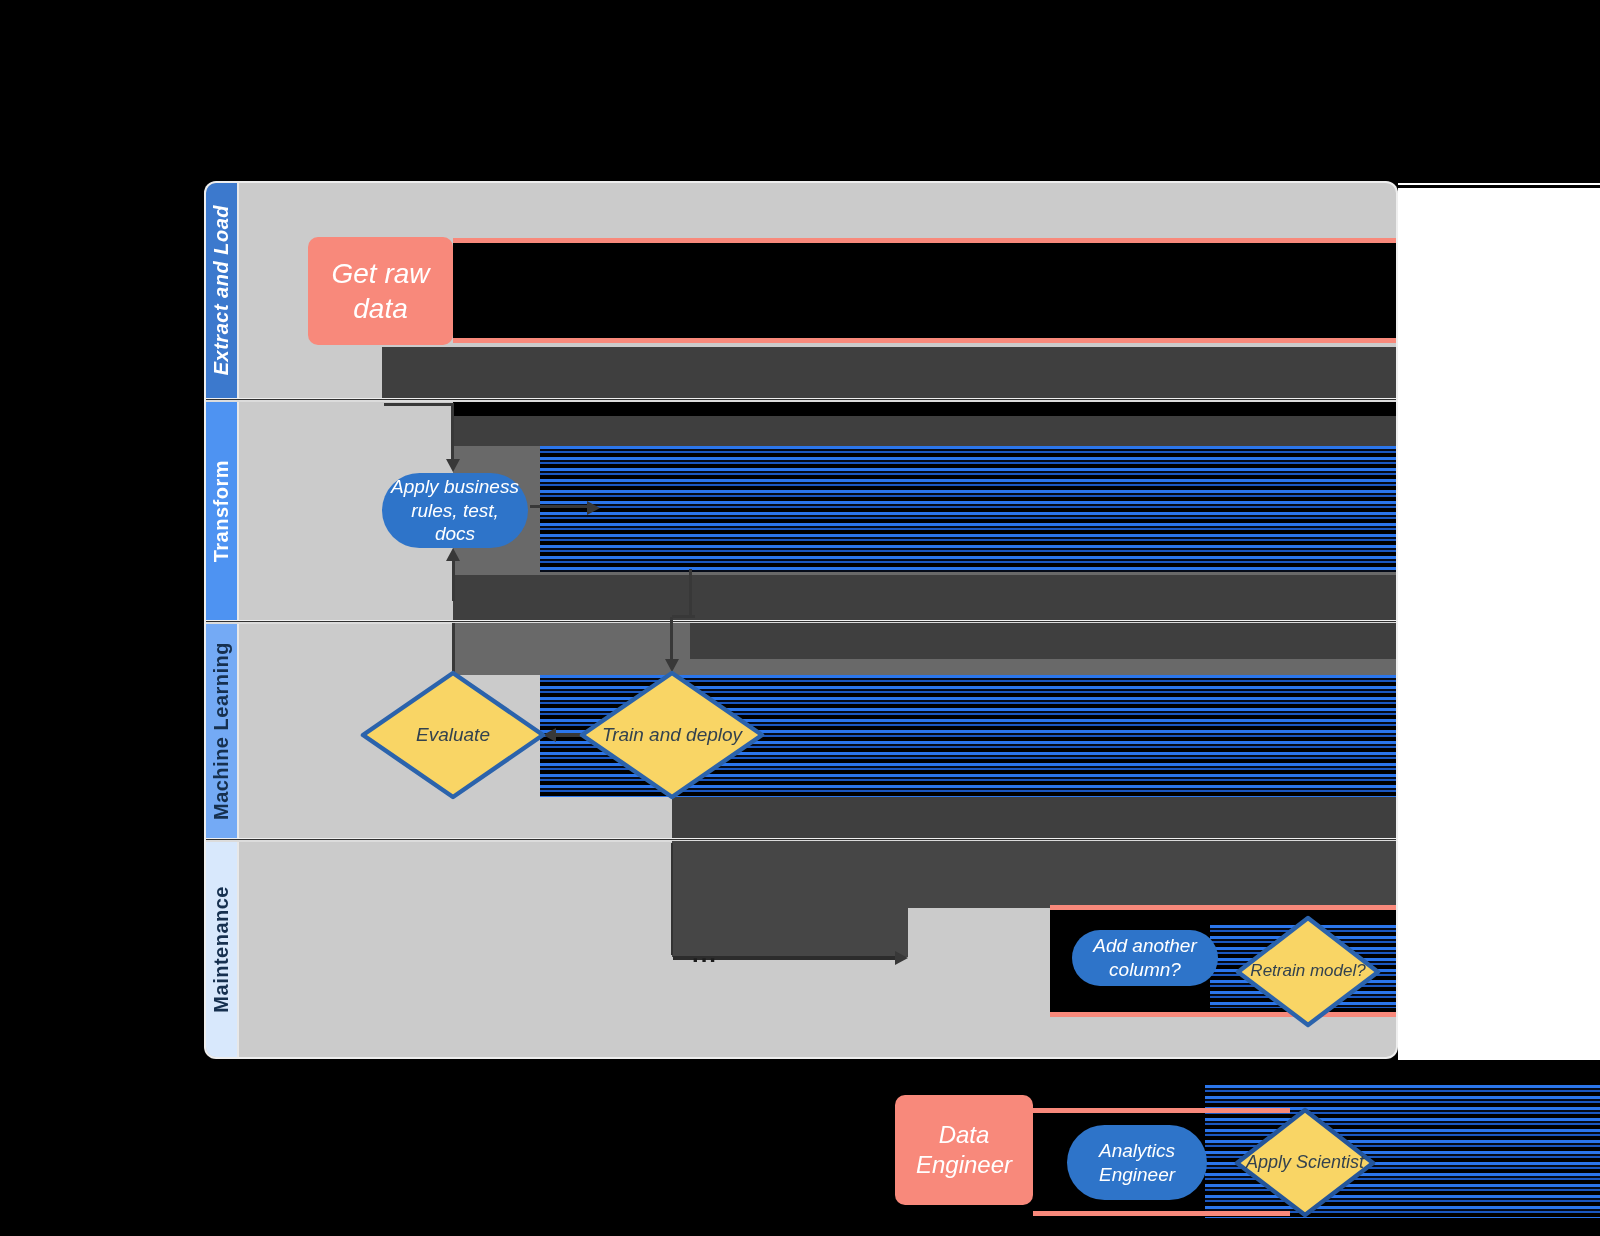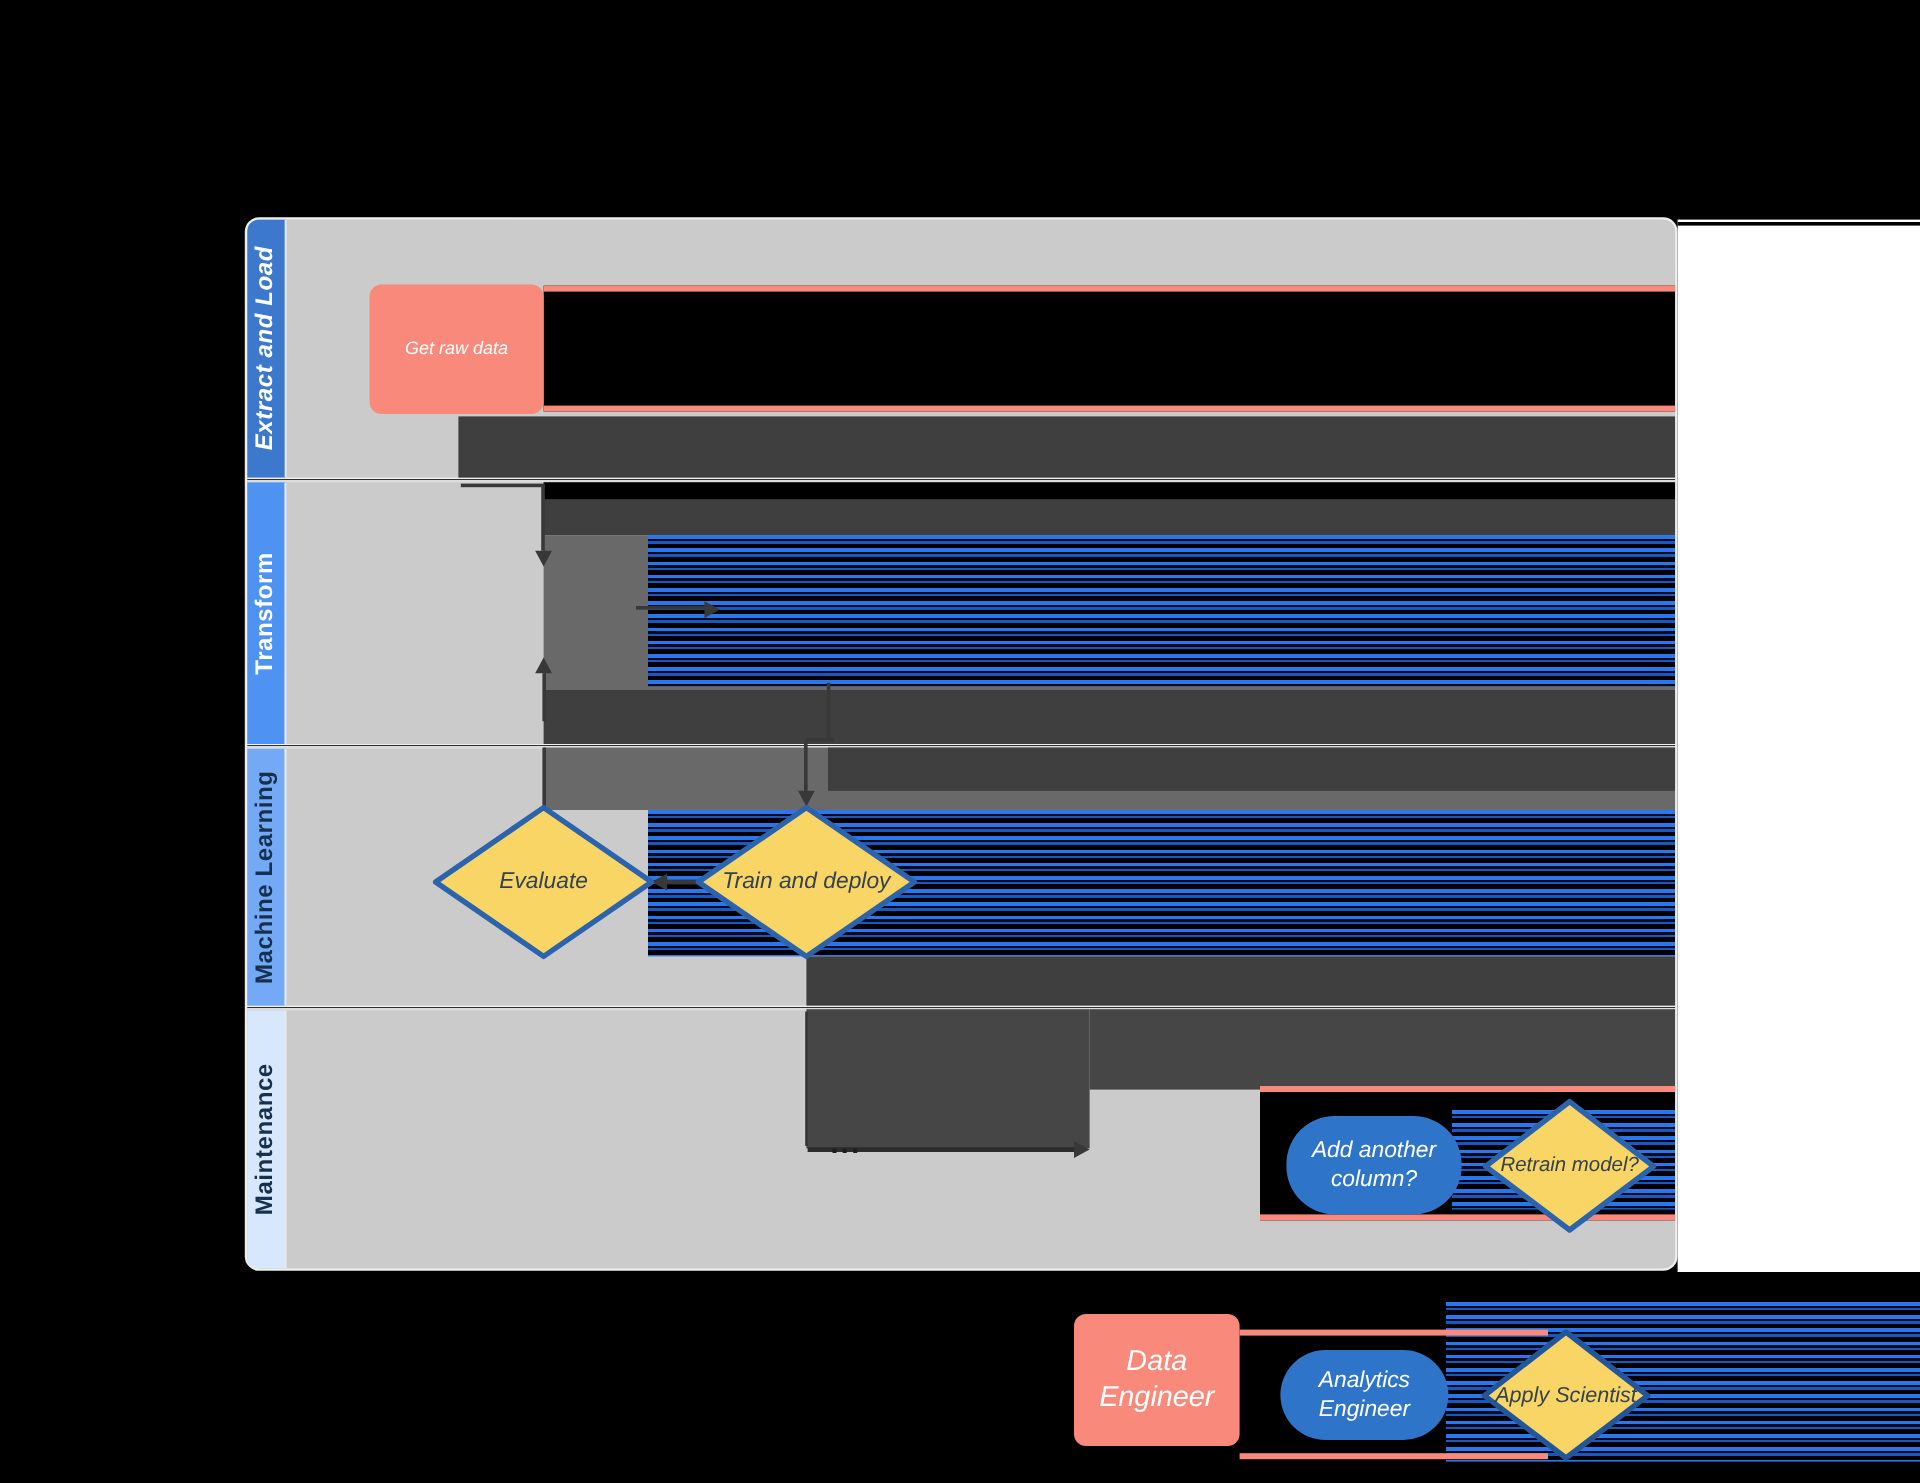--- a/index.html
+++ b/index.html
@@ -30,21 +30,21 @@
   .band-dark{background:var(--dark);}
   .band-dark2{background:var(--dark2);}
   .band-med{background:var(--medium);}
   .band-black{background:#000;}
   .salmon-edges{border-top:5px solid var(--salmon);border-bottom:5px solid var(--salmon);box-sizing:border-box;}
   .stripes{background:repeating-linear-gradient(180deg,
             var(--stripe_blue) 0 3px,#050b18 3px 5px,#1a57c0 5px 7px,#000 7px 11px);}
   
   .node{position:absolute;display:flex;align-items:center;justify-content:center;text-align:center;
         font-style:italic;box-sizing:border-box;z-index:6;}
-  .node-rect{background:var(--salmon);border-radius:10px;color:#fff;font-size:15px;line-height:1.25;}
+  .node-rect{background:var(--salmon);border-radius:10px;color:#fff;font-size:28px;line-height:1.25;}
   .node-stadium{background:var(--blue);border-radius:40px;color:#fff;font-size:19px;line-height:1.24;padding:0 8px;}
   .diamond{position:absolute;z-index:6;}
   .diamond svg{position:absolute;left:0;top:0;}
   .diamond .dlabel{position:absolute;inset:0;display:flex;align-items:center;justify-content:center;
         text-align:center;font-style:italic;color:#33424e;font-size:19px;line-height:1.2;padding:0 26px;}
   
   .conn{position:absolute;background:var(--arrow);z-index:5;}
   .arr{position:absolute;width:0;height:0;z-index:5;}
   .arr-down{border-left:7px solid transparent;border-right:7px solid transparent;border-top:13px solid var(--arrow);}
   .arr-up{border-left:7px solid transparent;border-right:7px solid transparent;border-bottom:13px solid var(--arrow);}
@@ -119,38 +119,41 @@
 
     <div class="conn" style="left:465px;top:660px;width:2px;height:112px;background:#333;"></div>
     <div class="conn" style="left:467px;top:773px;width:224px;height:4px;background:#2c2c2c;"></div>
     <div class="arr arr-right" style="left:689px;top:768px;"></div>
     <div class="conn-label" style="left:486px;top:766px;">...</div>
 
     <div class="node node-rect" style="left:102px;top:54px;width:145px;height:108px;">
       <span>Get raw data</span>
     </div>
 
+    <div class="node node-stadium" style="left:176px;top:290px;width:146px;height:75px;">
+      <span>Apply business rules, test, docs</span>
+    </div>
 
 
     <div class="diamond" style="left:153px;top:486px;width:188px;height:132px;">
       <svg width="188" height="132" viewBox="0 0 188 132">
         <polygon points="94,4 184,66 94,128 4,66" fill="#F9D565" stroke="#2B63AC" stroke-width="4.5" stroke-linejoin="round"></polygon>
       </svg>
       <div class="dlabel">Evaluate</div>
     </div>
 
     <div class="diamond" style="left:372px;top:486px;width:188px;height:132px;">
       <svg width="188" height="132" viewBox="0 0 188 132">
         <polygon points="94,4 184,66 94,128 4,66" fill="#F9D565" stroke="#2B63AC" stroke-width="4.5" stroke-linejoin="round"></polygon>
       </svg>
       <div class="dlabel" style="padding:0 14px;">Train and deploy</div>
     </div>
 
 
-    <div class="node node-stadium" style="left:866px;top:747px;width:146px;height:82px;">
+    <div class="node node-stadium" style="left:866px;top:747px;width:146px;height:56px;">
       <span>Add another column?</span>
     </div>
 
     <div class="diamond" style="left:1028px;top:731px;width:148px;height:115px;">
       <svg width="148" height="115" viewBox="0 0 148 115">
         <polygon points="74,4 144,58 74,111 4,58" fill="#F9D565" stroke="#2B63AC" stroke-width="4.5" stroke-linejoin="round"></polygon>
       </svg>
       <div class="dlabel" style="font-size:17px;padding:0 10px;">Retrain model?</div>
     </div>
 

